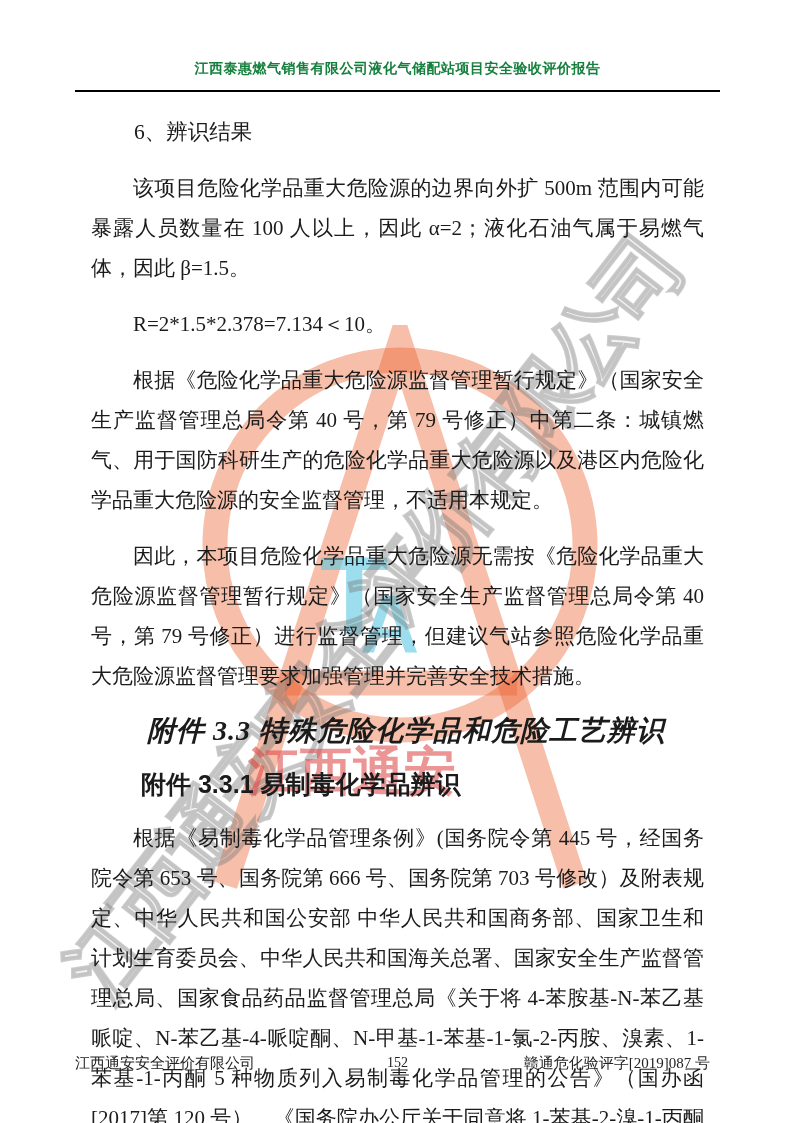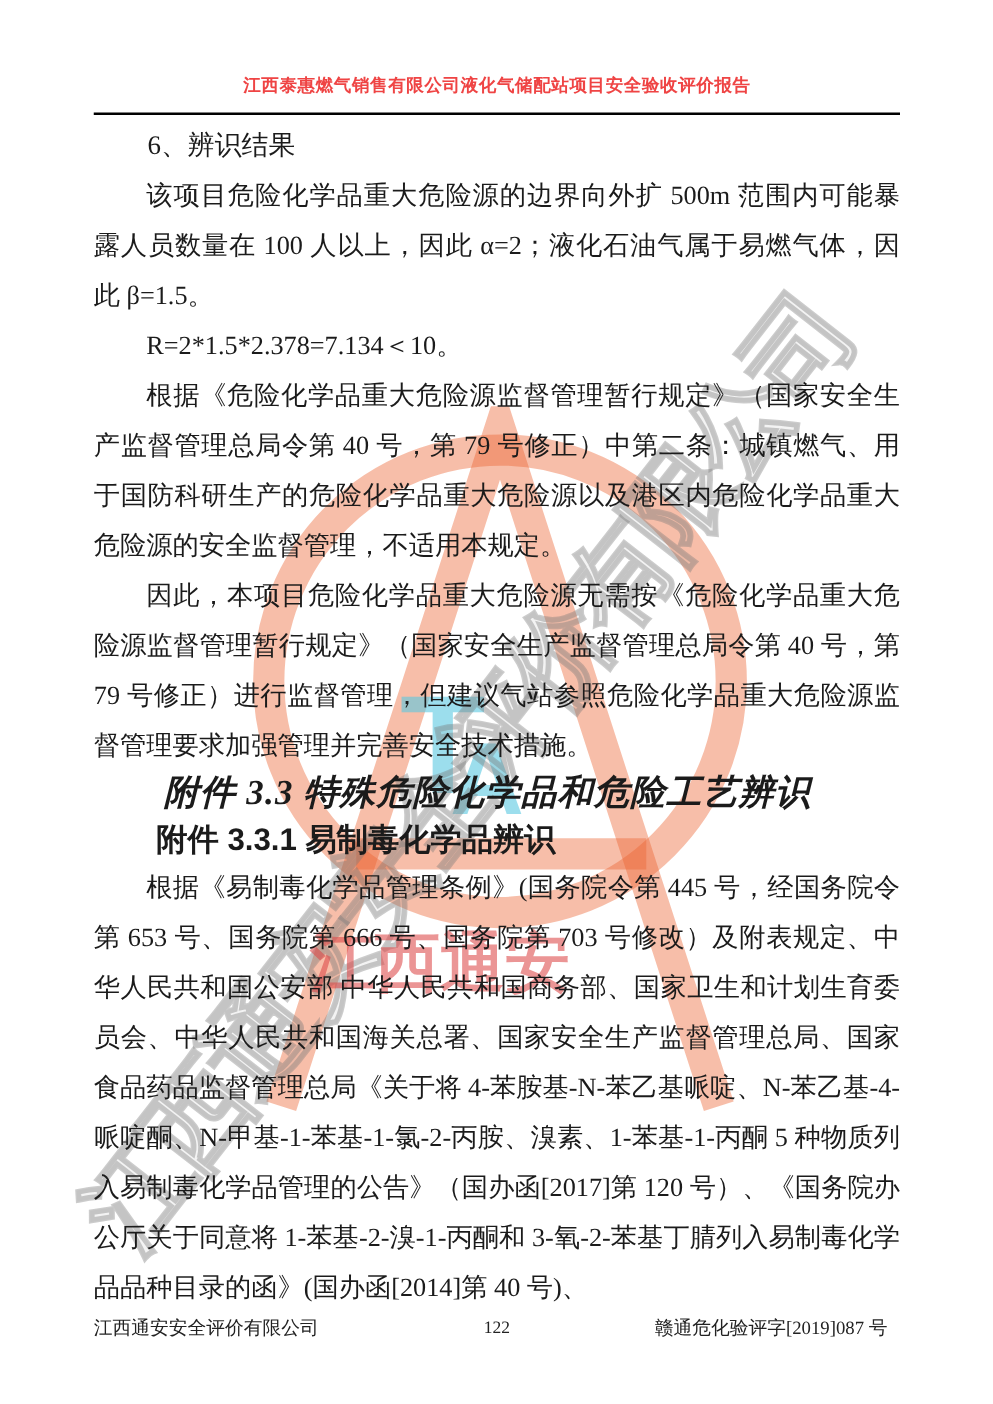--- a/index.html
+++ b/index.html
@@ -40,28 +40,28 @@
   }
   
   .doc{position:absolute;inset:0;z-index:2;}
   .header{
     position:absolute;left:75px;right:74px;top:0;height:90px;
     border-bottom:2px solid #000;
     display:flex;align-items:flex-end;justify-content:center;
   }
   .header-title{
     font-size:14px;font-weight:bold;letter-spacing:0.5px;
-    padding-bottom:12px;color:#ef4444;font-family:Liberation Mono, monospace;
+    padding-bottom:12px;color:#15803d;font-family:Liberation Mono, monospace;
   }
   .content{
     position:absolute;left:75px;right:74px;top:96px;
     font-size:21px;line-height:40px;
     text-align:justify;
   }
-  .content p{margin:0;text-indent:2em;}
+  .content p{margin:16px;text-indent:2em;}
   .section-heading{margin:0;text-indent:2em;font-size:21.5px;}
   .attachment-heading{
     margin:8px 0 6px 0;text-indent:0;
     font-family:"Liberation Serif", serif;
     font-style:italic;font-weight:bold;
     font-size:28px;line-height:38px;letter-spacing:1px;
   }
   .sub-heading{
     margin:0 0 2px 0;text-indent:0;
     font-family:"Liberation Sans", sans-serif;
@@ -104,18 +104,18 @@
       <p>R=2*1.5*2.378=7.134＜10。</p>
       <p>根据《危险化学品重大危险源监督管理暂行规定》（国家安全生产监督管理总局令第 40 号，第 79 号修正）中第二条：城镇燃气、用于国防科研生产的危险化学品重大危险源以及港区内危险化学品重大危险源的安全监督管理，不适用本规定。</p>
       <p>因此，本项目危险化学品重大危险源无需按《危险化学品重大危险源监督管理暂行规定》（国家安全生产监督管理总局令第 40 号，第 79 号修正）进行监督管理，但建议气站参照危险化学品重大危险源监督管理要求加强管理并完善安全技术措施。</p>
       <p class="attachment-heading">附件 3.3 特殊危险化学品和危险工艺辨识</p>
       <p class="sub-heading">附件 3.3.1 易制毒化学品辨识</p>
       <p>根据《易制毒化学品管理条例》(国务院令第 445 号，经国务院令第 653 号、国务院第 666 号、国务院第 703 号修改）及附表规定、中华人民共和国公安部 中华人民共和国商务部、国家卫生和计划生育委员会、中华人民共和国海关总署、国家安全生产监督管理总局、国家食品药品监督管理总局《关于将 4-苯胺基-N-苯乙基哌啶、N-苯乙基-4-哌啶酮、N-甲基-1-苯基-1-氯-2-丙胺、溴素、1-苯基-1-丙酮 5 种物质列入易制毒化学品管理的公告》（国办函[2017]第 120 号）、《国务院办公厅关于同意将 1-苯基-2-溴-1-丙酮和 3-氧-2-苯基丁腈列入易制毒化学品品种目录的函》(国办函[2014]第 40 号)、</p>
     </div>
 
     <div class="footer">
       <span class="footer-company">江西通安安全评价有限公司</span>
-      <span class="footer-page">122</span>
+      <span class="footer-page">152</span>
       <span class="footer-doc">赣通危化验评字[2019]087 号</span>
     </div>
 
   </div>
 </div>
 
 </body></html>

